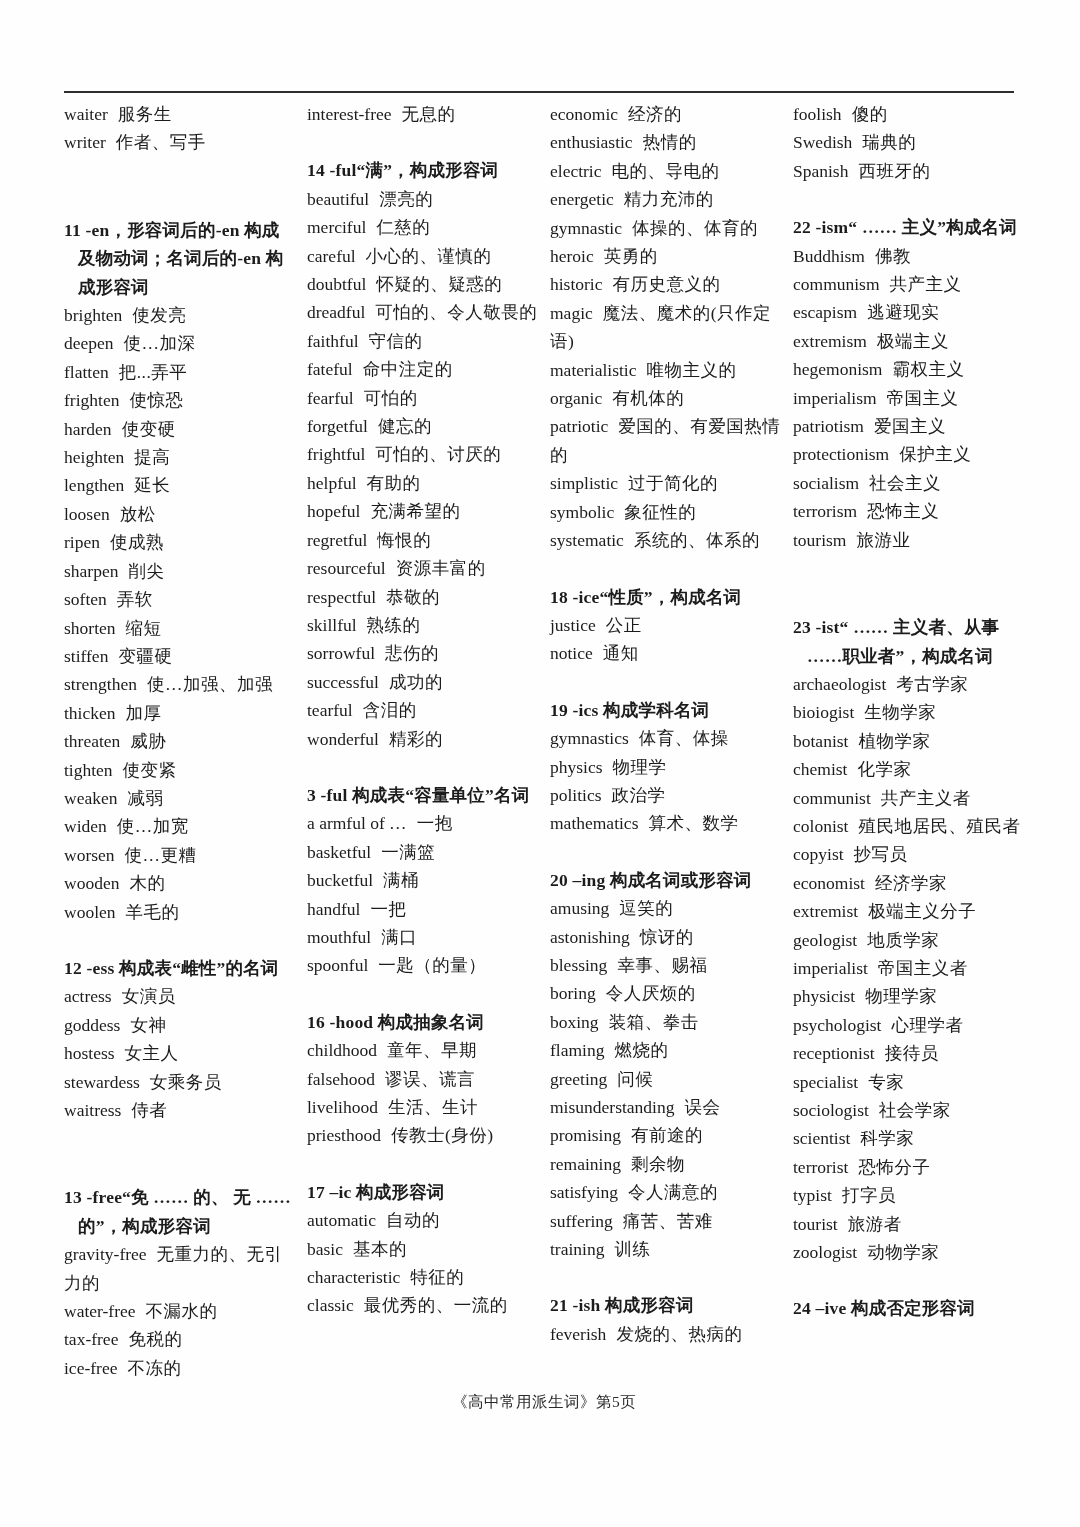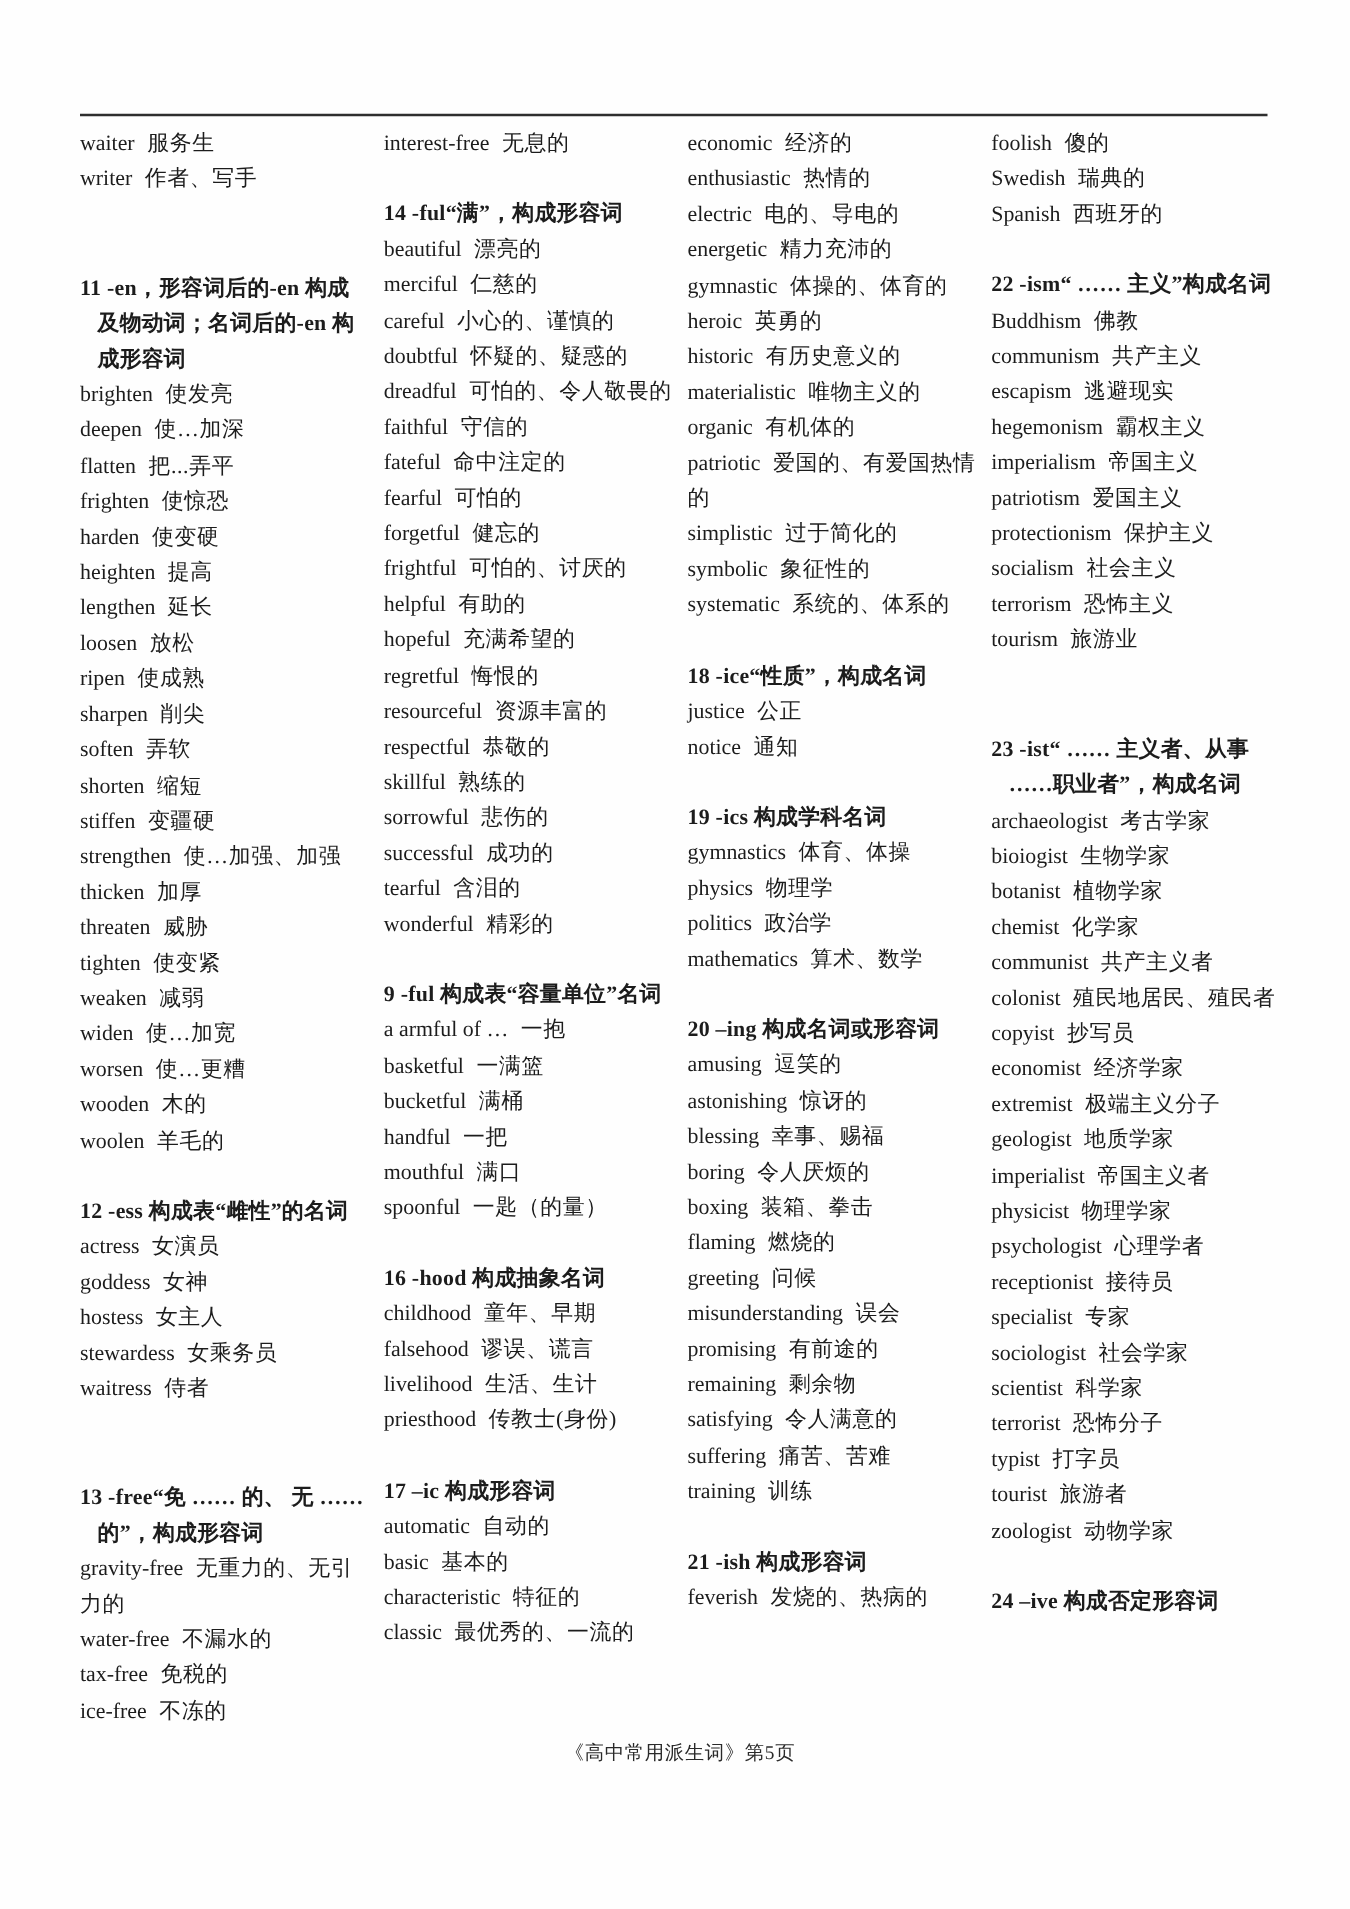--- a/index.html
+++ b/index.html
@@ -114,21 +114,21 @@
         <div class="entry"><span class="w">hopeful</span><span class="d">充满希望的</span></div>
         <div class="entry"><span class="w">regretful</span><span class="d">悔恨的</span></div>
         <div class="entry"><span class="w">resourceful</span><span class="d">资源丰富的</span></div>
         <div class="entry"><span class="w">respectful</span><span class="d">恭敬的</span></div>
         <div class="entry"><span class="w">skillful</span><span class="d">熟练的</span></div>
         <div class="entry"><span class="w">sorrowful</span><span class="d">悲伤的</span></div>
         <div class="entry"><span class="w">successful</span><span class="d">成功的</span></div>
         <div class="entry"><span class="w">tearful</span><span class="d">含泪的</span></div>
         <div class="entry"><span class="w">wonderful</span><span class="d">精彩的</span></div>
         <div class="gap"></div>
-        <div class="heading">9 -ful 构成表“容量单位”名词</div>
+        <div class="heading">3 -ful 构成表“容量单位”名词</div>
         <div class="entry"><span class="w">a armful of …</span><span class="d">一抱</span></div>
         <div class="entry"><span class="w">basketful</span><span class="d">一满篮</span></div>
         <div class="entry"><span class="w">bucketful</span><span class="d">满桶</span></div>
         <div class="entry"><span class="w">handful</span><span class="d">一把</span></div>
         <div class="entry"><span class="w">mouthful</span><span class="d">满口</span></div>
         <div class="entry"><span class="w">spoonful</span><span class="d">一匙（的量）</span></div>
         <div class="gap"></div>
         <div class="heading">16 -hood 构成抽象名词</div>
         <div class="entry"><span class="w">childhood</span><span class="d">童年、早期</span></div>
         <div class="entry"><span class="w">falsehood</span><span class="d">谬误、谎言</span></div>
@@ -142,20 +142,21 @@
         <div class="entry"><span class="w">classic</span><span class="d">最优秀的、一流的</span></div>
       </div>
       <div class="col">
         <div class="entry"><span class="w">economic</span><span class="d">经济的</span></div>
         <div class="entry"><span class="w">enthusiastic</span><span class="d">热情的</span></div>
         <div class="entry"><span class="w">electric</span><span class="d">电的、导电的</span></div>
         <div class="entry"><span class="w">energetic</span><span class="d">精力充沛的</span></div>
         <div class="entry"><span class="w">gymnastic</span><span class="d">体操的、体育的</span></div>
         <div class="entry"><span class="w">heroic</span><span class="d">英勇的</span></div>
         <div class="entry"><span class="w">historic</span><span class="d">有历史意义的</span></div>
+        <div class="entry"><span class="w">magic</span><span class="d">魔法、魔术的(只作定语)</span></div>
         <div class="entry"><span class="w">materialistic</span><span class="d">唯物主义的</span></div>
         <div class="entry"><span class="w">organic</span><span class="d">有机体的</span></div>
         <div class="entry"><span class="w">patriotic</span><span class="d">爱国的、有爱国热情的</span></div>
         <div class="entry"><span class="w">simplistic</span><span class="d">过于简化的</span></div>
         <div class="entry"><span class="w">symbolic</span><span class="d">象征性的</span></div>
         <div class="entry"><span class="w">systematic</span><span class="d">系统的、体系的</span></div>
         <div class="gap"></div>
         <div class="heading">18 -ice“性质”，构成名词</div>
         <div class="entry"><span class="w">justice</span><span class="d">公正</span></div>
         <div class="entry"><span class="w">notice</span><span class="d">通知</span></div>
@@ -186,20 +187,21 @@
       </div>
       <div class="col">
         <div class="entry"><span class="w">foolish</span><span class="d">傻的</span></div>
         <div class="entry"><span class="w">Swedish</span><span class="d">瑞典的</span></div>
         <div class="entry"><span class="w">Spanish</span><span class="d">西班牙的</span></div>
         <div class="gap"></div>
         <div class="heading">22 -ism“ …… 主义”构成名词</div>
         <div class="entry"><span class="w">Buddhism</span><span class="d">佛教</span></div>
         <div class="entry"><span class="w">communism</span><span class="d">共产主义</span></div>
         <div class="entry"><span class="w">escapism</span><span class="d">逃避现实</span></div>
+        <div class="entry"><span class="w">extremism</span><span class="d">极端主义</span></div>
         <div class="entry"><span class="w">hegemonism</span><span class="d">霸权主义</span></div>
         <div class="entry"><span class="w">imperialism</span><span class="d">帝国主义</span></div>
         <div class="entry"><span class="w">patriotism</span><span class="d">爱国主义</span></div>
         <div class="entry"><span class="w">protectionism</span><span class="d">保护主义</span></div>
         <div class="entry"><span class="w">socialism</span><span class="d">社会主义</span></div>
         <div class="entry"><span class="w">terrorism</span><span class="d">恐怖主义</span></div>
         <div class="entry"><span class="w">tourism</span><span class="d">旅游业</span></div>
         <div class="gap"></div>
         <div class="heading hang">23 -ist“ …… 主义者、从事 ……职业者”，构成名词</div>
         <div class="entry"><span class="w">archaeologist</span><span class="d">考古学家</span></div>

